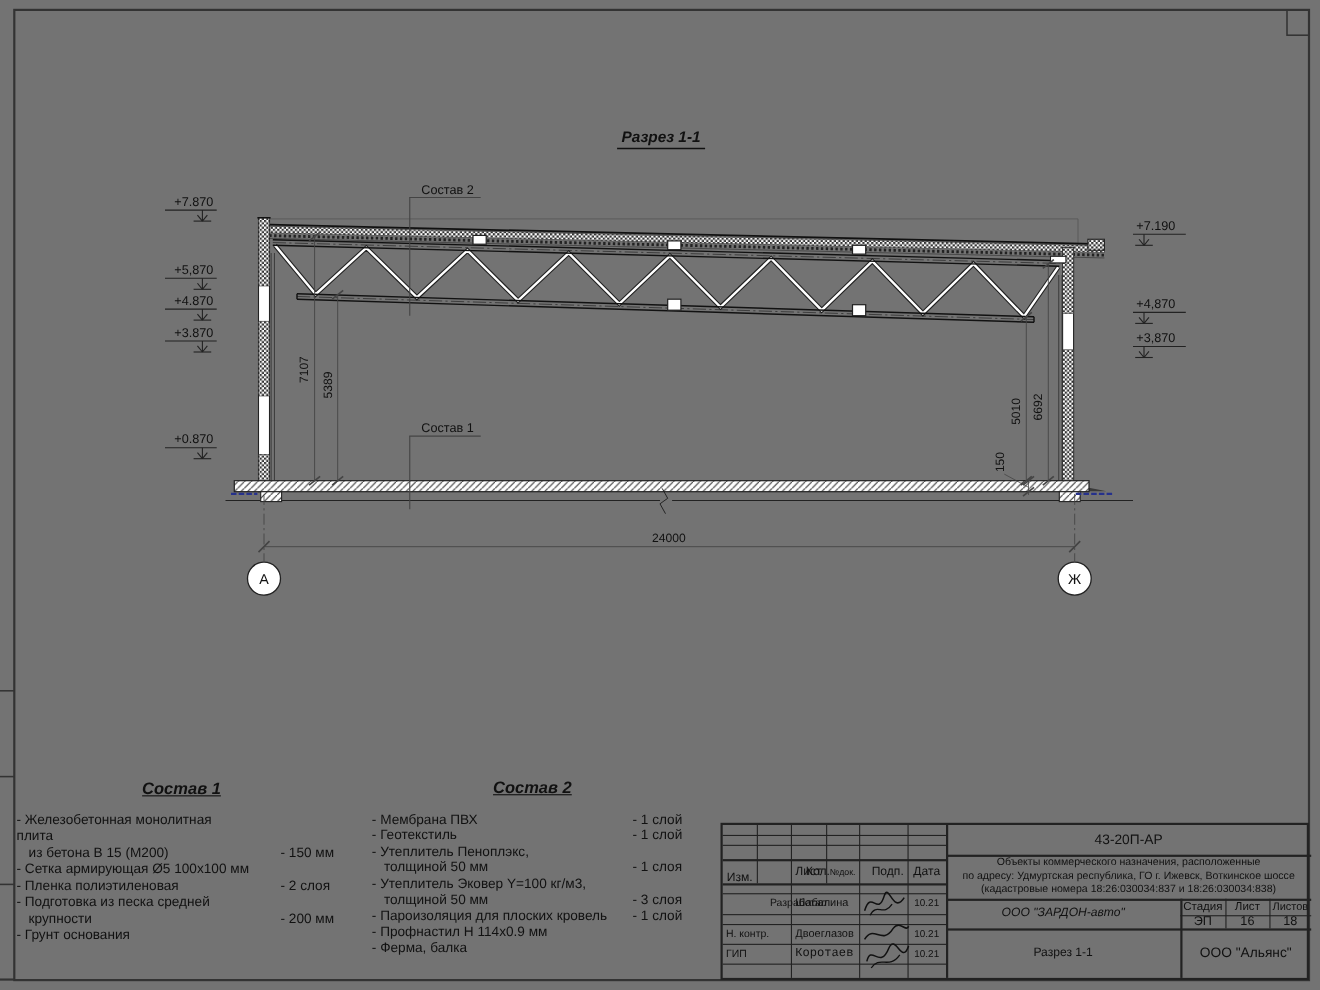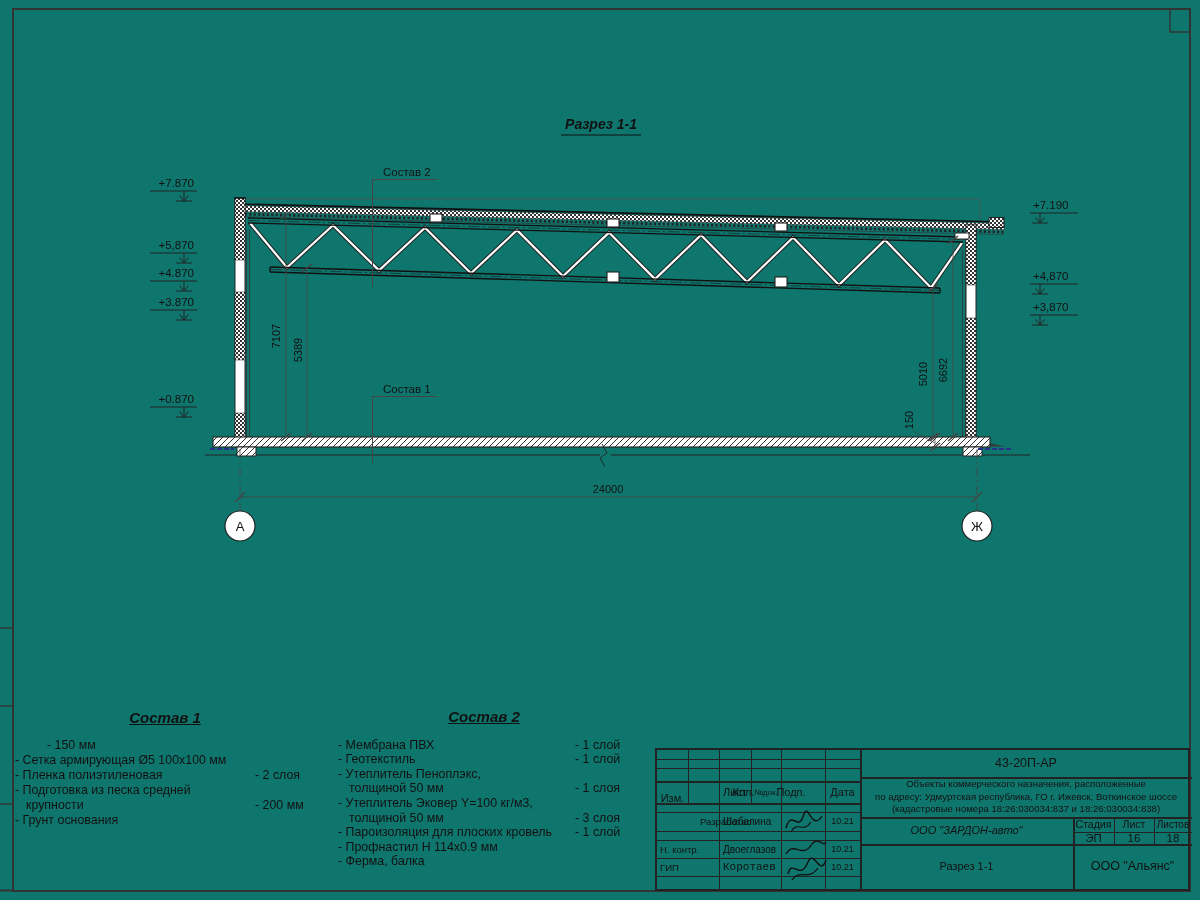--- a/index.html
+++ b/index.html
@@ -1,16 +1,16 @@
 <!DOCTYPE html>
 <html><head>
 <meta charset="utf-8">
 <style>
   html,body{margin:0;padding:0;background:#fff;}
-  .sheet{position:relative;width:1200px;height:900px;background:#0f766e;overflow:hidden;
+  .sheet{position:relative;width:1200px;height:900px;background:#737373;overflow:hidden;
          font-family:"Liberation Sans",sans-serif;color:#111;}
   svg{position:absolute;left:0;top:0;}
   svg text{fill:#111;font-family:"Liberation Sans",sans-serif;}
   .t-title{font-size:14px;font-style:italic;font-weight:bold;}
   .t-lead{font-size:11.5px;}
   .t-dim{font-size:11px;}
   .t-elev{font-size:11.5px;}
   .t-axis{font-size:13px;}
 
   
@@ -258,20 +258,24 @@
       <circle cx="240" cy="526" r="15" fill="#fff" stroke="#222" stroke-width="1.2"></circle>
       <text class="t-axis" x="240" y="531" text-anchor="middle">А</text>
       <circle cx="977" cy="526" r="15" fill="#fff" stroke="#222" stroke-width="1.2"></circle>
       <text class="t-axis" x="977" y="531" text-anchor="middle">Ж</text>
     </g>
   </svg>
 
   <div class="slist" style="left:15px;top:710px;width:300px;">
     <div class="stitle">Состав 1</div>
     <div class="srow">
+      <div class="nm">
+          <span>- Железобетонная  монолитная плита</span>
+          <span class="l2">из бетона В 15 (М200)</span>
+        </div>
       <div class="vl" style="width:60px;margin-left:32px;">- 150 мм</div>
     </div>
     <div class="srow">
       <div class="nm">
           <span>- Сетка армирующая Ø5 100х100 мм</span>
         </div>
       <div class="vl" style="width:60px;"></div>
     </div>
     <div class="srow">
       <div class="nm">
@@ -365,21 +369,21 @@
     <div class="vl-l" style="left:168px;top:0;height:139px;"></div>
     <div class="vl-l th" style="left:203px;top:0;height:139px;"></div>
     <div class="vl-l th" style="left:416px;top:67px;height:72px;"></div>
     <div class="vl-l" style="left:457px;top:67px;height:27px;"></div>
     <div class="vl-l" style="left:497px;top:67px;height:27px;"></div>
 
     <div class="tbc" style="left:0;top:31px;width:31px;height:34px;">Изм.</div>
     <div class="tbc" style="left:31px;top:31px;width:31px;height:22px;margin-left:40px;">Кол.</div>
     <div class="tbc" style="left:62px;top:31px;width:32px;height:22px;">Лист</div>
     <div class="tbc" style="left:94px;top:31px;width:30px;height:22px;font-size:8px;">№док.</div>
-    <div class="tbc" style="left:112px;top:31px;width:44px;height:22px;">Подп.</div>
+    <div class="tbc" style="left:128px;top:31px;width:44px;height:22px;">Подп.</div>
     <div class="tbc" style="left:168px;top:31px;width:35px;height:22px;">Дата</div>
 
     <div class="tbc left" style="left:3px;top:62px;width:59px;height:19px;font-size:9.5px;margin-left:40px;">Разработал</div>
     <div class="tbc left" style="left:66px;top:62px;width:58px;height:19px;font-size:10px;">Шабалина</div>
     <div class="tbc" style="left:168px;top:62px;width:35px;height:19px;font-size:9px;">10.21</div>
 
     <div class="tbc left" style="left:3px;top:90px;width:59px;height:18px;font-size:9.5px;">Н. контр.</div>
     <div class="tbc left" style="left:66px;top:90px;width:58px;height:18px;font-size:10px;">Двоеглазов</div>
     <div class="tbc" style="left:168px;top:90px;width:35px;height:18px;font-size:9px;">10.21</div>
 

